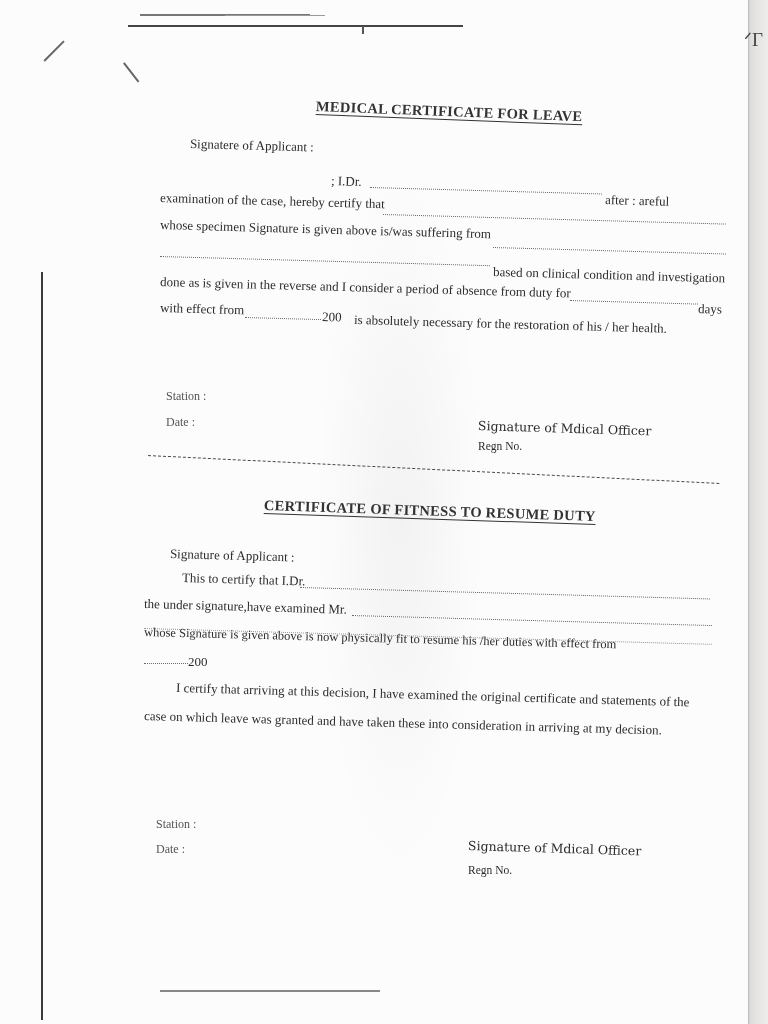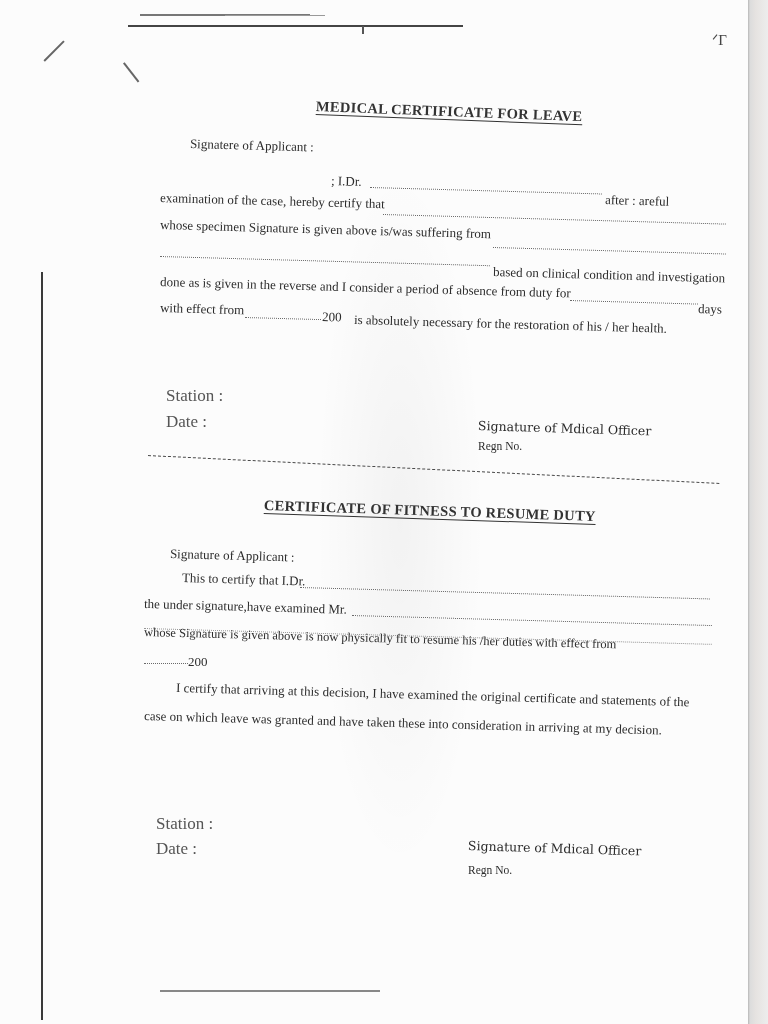--- a/index.html
+++ b/index.html
@@ -39,37 +39,37 @@
   }
   .dots {
     position: absolute; height: 0; border-top: 1.5px dotted #6a6a6a;
     transform-origin: left center;
   }
   .dash-sep {
     position: absolute; height: 0; border-top: 1.5px dashed #4a4a4a;
     transform-origin: left center;
   }
   .sig { font-family: "DejaVu Serif", serif; font-size: 12.5px; color: #2a2a2a; }
-  .small { font-size: 17px; color: #555; }
+  .small { font-size: 12px; color: #555; }
 </style>
 </head>
 <body>
 
 <div class="page">
 
   <div class="edge-right"></div>
   <div class="edge-left-line"></div>
   <div class="scan-line" style="left:140px;top:14px;width:170px;height:1.5px;background:#777;"></div>
   <div class="scan-line" style="left:225px;top:15px;width:100px;height:1px;background:#999;"></div>
   <div class="scan-line" style="left:128px;top:25px;width:335px;height:2px;background:#444;"></div>
   <div class="scan-line" style="left:362px;top:26px;width:2px;height:8px;background:#555;"></div>
   <div class="mark" style="left:44px;top:60px;width:28px;transform:rotate(-45deg);"></div>
   <div class="mark" style="left:124px;top:62px;width:24px;transform:rotate(52deg);"></div>
   <div class="scan-line" style="left:160px;top:990px;width:220px;height:1.5px;background:#888;"></div>
-  <div class="t" style="left:712px;top:32px;font-size:15px;color:#444;">ᐟΓ</div>
+  <div class="t" style="left:744px;top:32px;font-size:19px;color:#444;">ᐟΓ</div>
 
   <div class="title" style="left:316px;top:98px;transform:rotate(2.2deg);">MEDICAL CERTIFICATE FOR LEAVE</div>
 
   <div class="t" style="left:190px;top:136px;transform:rotate(1.6deg);">Signatere of Applicant :</div>
 
   <div class="t" style="left:331px;top:173px;transform:rotate(1.6deg);">; I.Dr.</div>
   <div class="dots" style="left:370px;top:187px;width:232px;transform:rotate(1.6deg);"></div>
   <div class="t" style="left:605px;top:192px;transform:rotate(1.6deg);">after : areful</div>
 
   <div class="t" style="left:160px;top:190px;transform:rotate(1.6deg);">examination of the case, hereby certify that</div>

